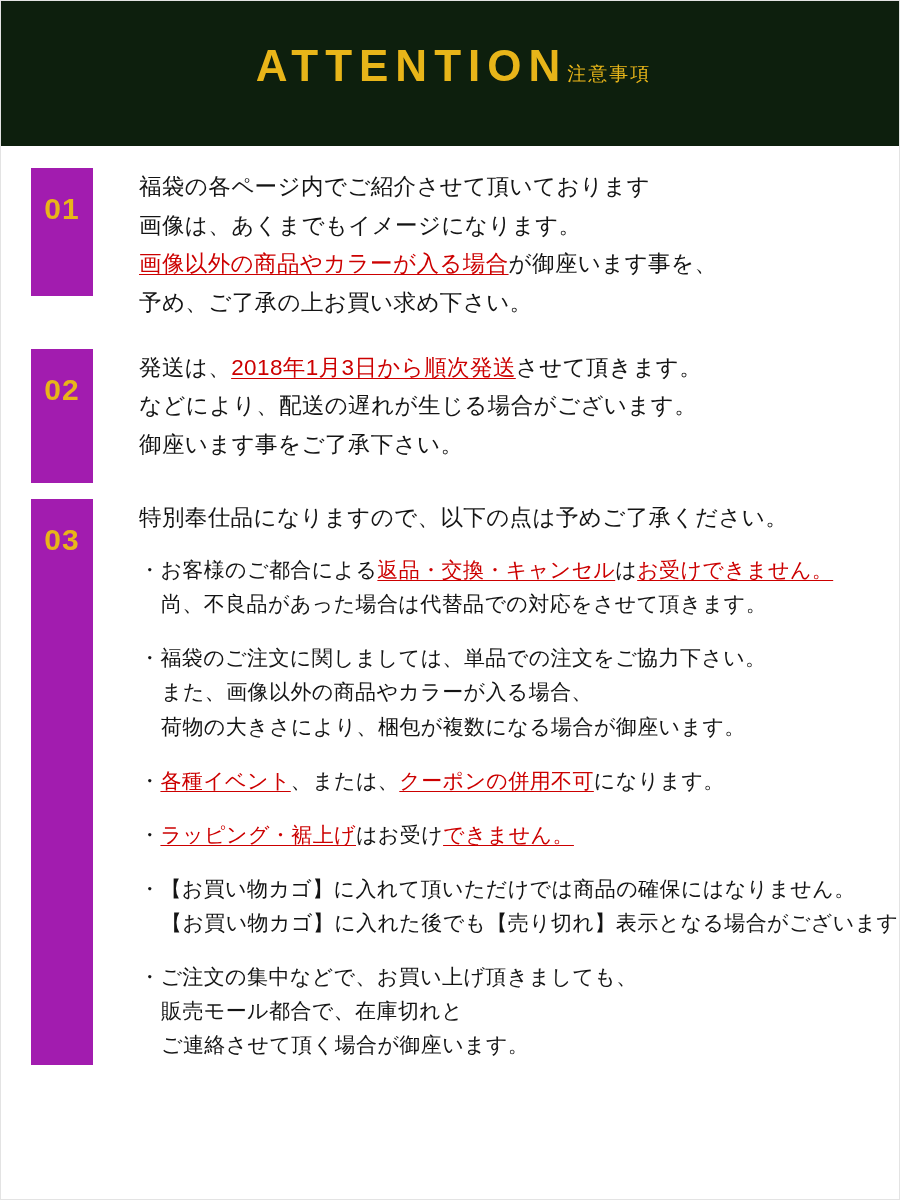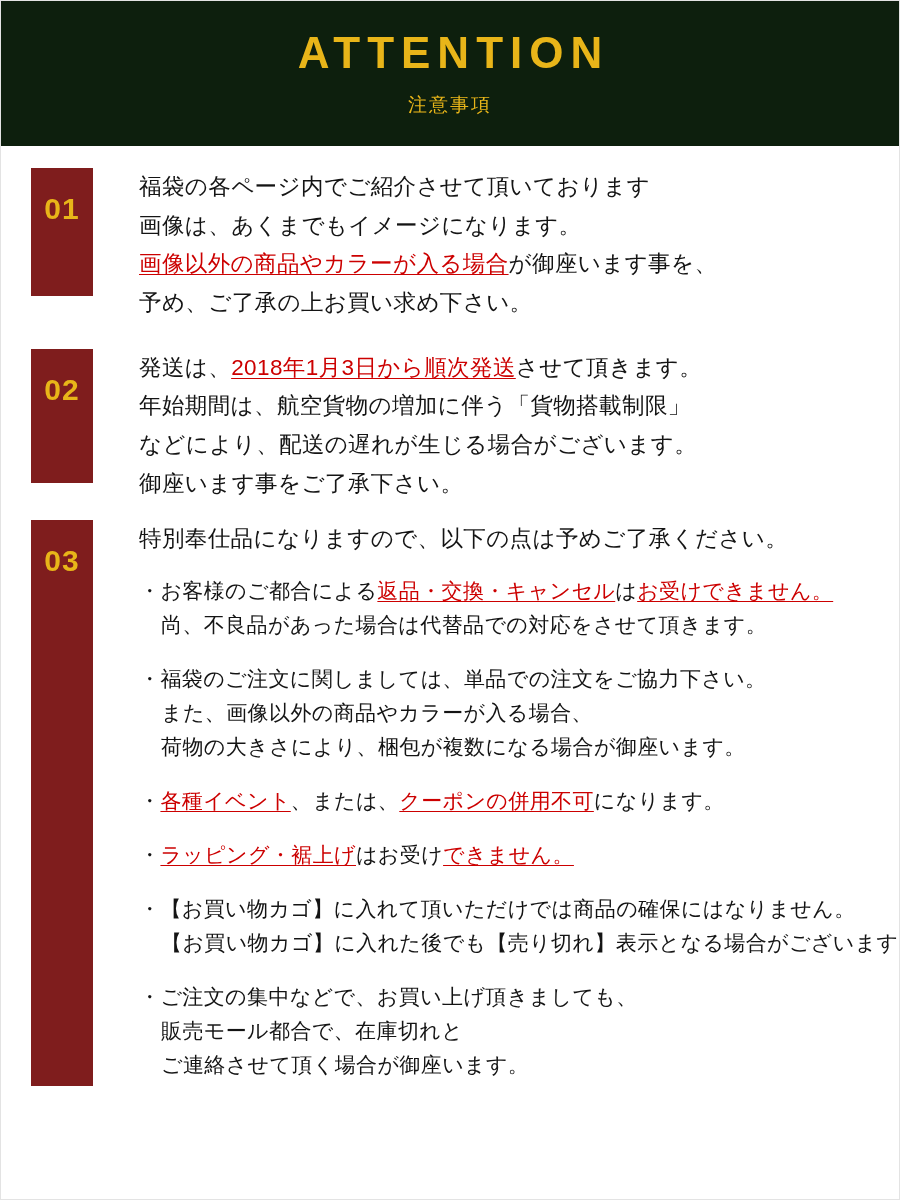--- a/index.html
+++ b/index.html
@@ -23,21 +23,21 @@
     border: 1px solid #e3e3e3;
   }
 
   
   .header {
     position: relative;
     width: 100%;
     height: 145px;
     background: #0d1f0d;
     display: flex;
-    flex-direction: column;
+    flex-direction: row;
     align-items: center;
     justify-content: center;
   }
   .header-title {
     font-size: 44px;
     font-weight: bold;
     letter-spacing: 7px;
     color: #e8b519;
     line-height: 1.1;
     margin: 0 0 14px 0;
@@ -56,21 +56,21 @@
     padding: 0;
   }
   .section {
     position: relative;
     display: flex;
     align-items: flex-start;
   }
   .badge {
     width: 62px;
     flex: 0 0 62px;
-    background: #7f1d1d;
+    background: #a21caf;
     color: #e8b519;
     font-size: 30px;
     font-weight: bold;
     display: flex;
     align-items: flex-start;
     justify-content: center;
     margin-left: 30px;
     box-sizing: border-box;
   }
   .badge-num {
@@ -144,21 +144,20 @@
           <div class="line"><span>予め、ご了承の上お買い求め下さい。</span></div>
         </div>
     </div>
 
     <div class="section" id="section-02">
       <div class="badge">
         <span class="badge-num">02</span>
       </div>
       <div class="content">
           <div class="line"><span>発送は、</span><span class="red-u">2018年1月3日から順次発送</span><span>させて頂きます。</span></div>
-          <div class="line"><span>年始期間は、航空貨物の増加に伴う「貨物搭載制限」</span></div>
           <div class="line"><span>などにより、配送の遅れが生じる場合がございます。</span></div>
           <div class="line"><span>御座います事をご了承下さい。</span></div>
         </div>
     </div>
 
     <div class="section" id="section-03">
       <div class="badge">
         <span class="badge-num">03</span>
       </div>
       <div class="content">

